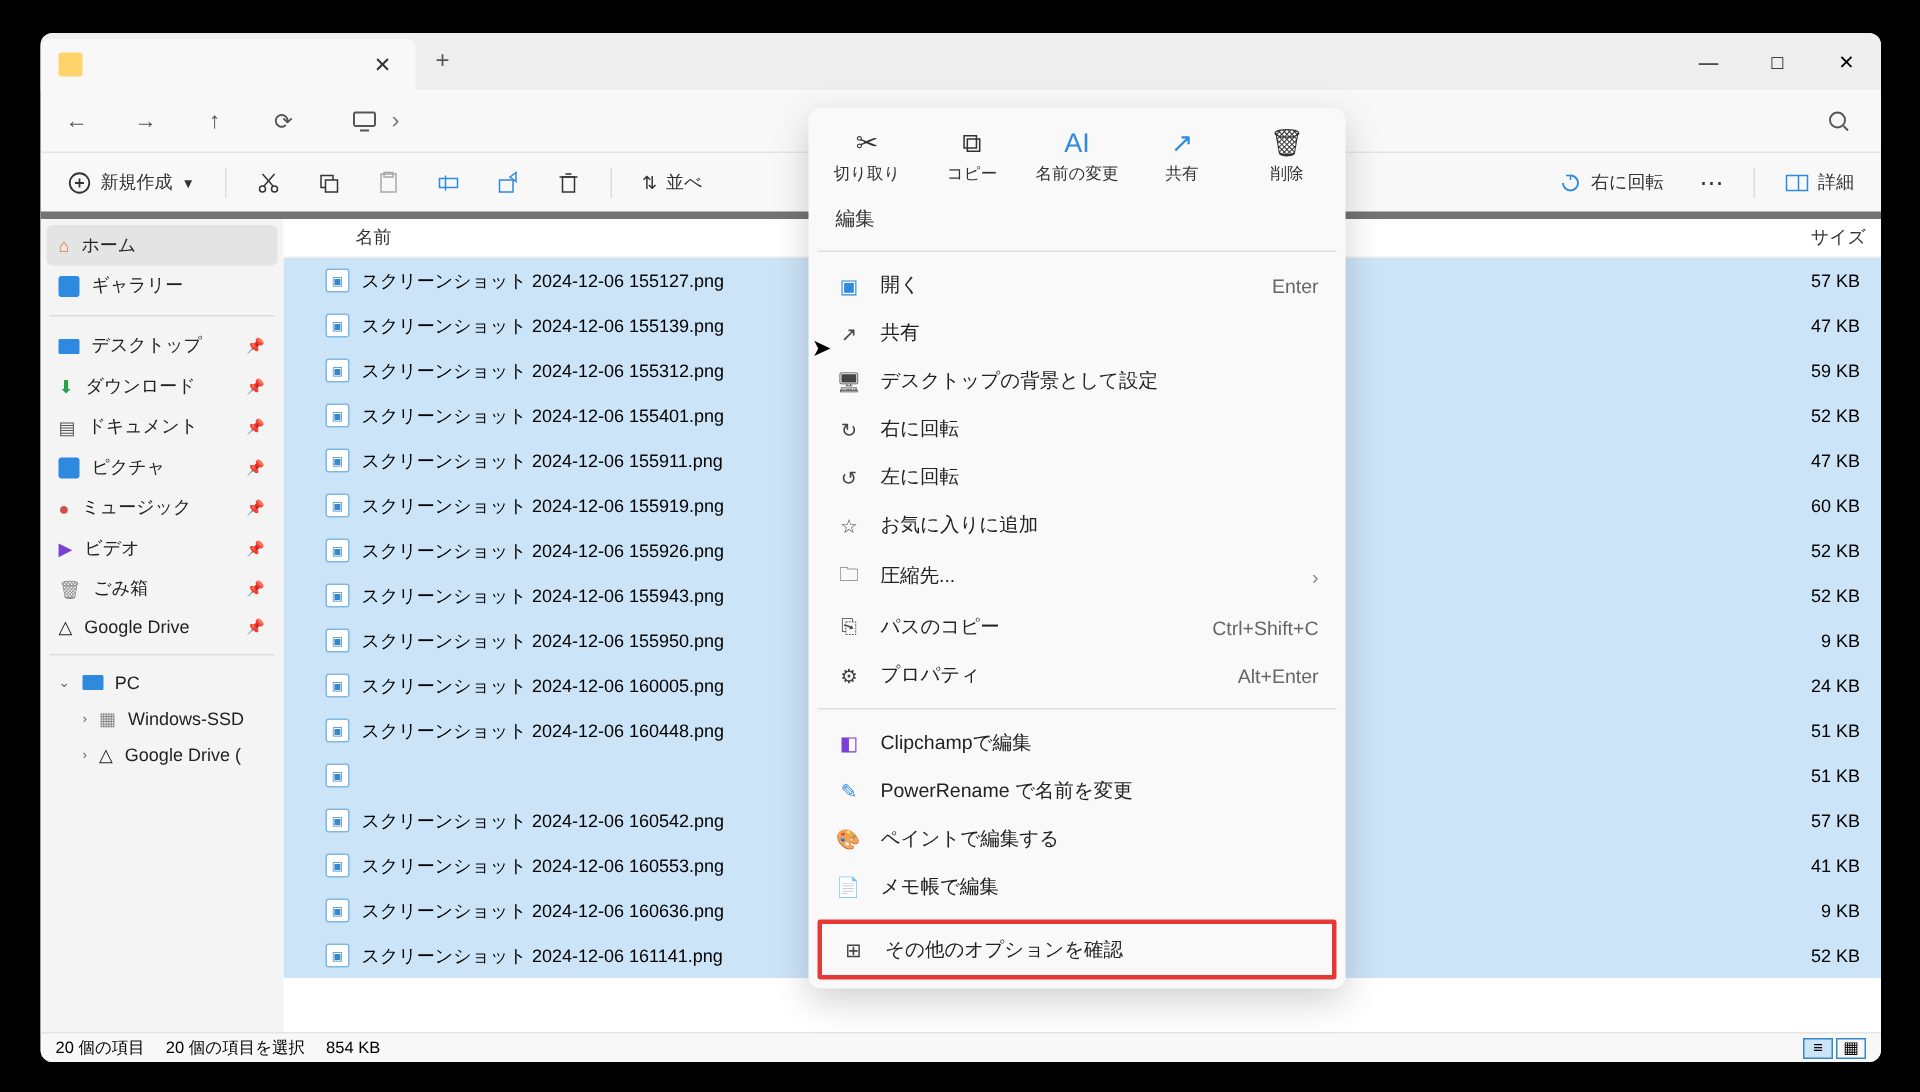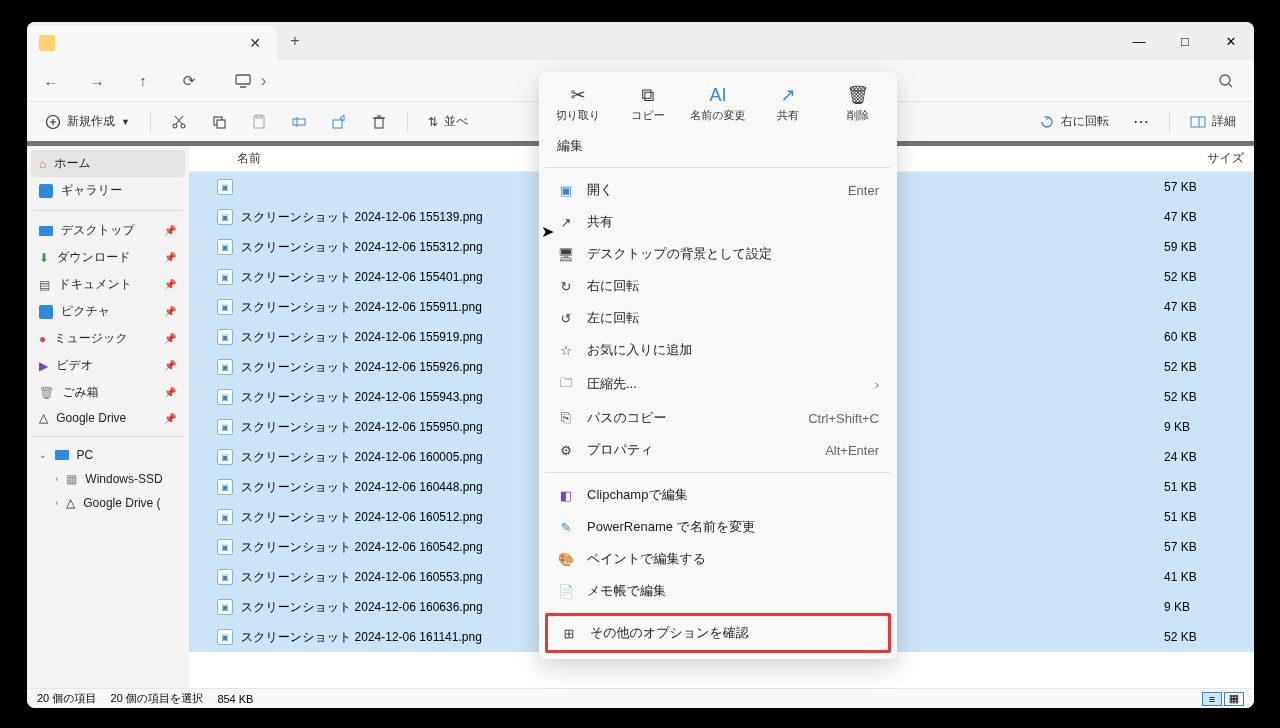--- a/index.html
+++ b/index.html
@@ -27,21 +27,21 @@
 .sb-sep { height: 1px; background: #ddd; margin: 6px 2px; }
 .main { flex: 1; display: flex; flex-direction: column; position: relative; }
 .cols { display: flex; height: 26px; align-items: center; border-bottom: 1px solid #eee; font-size: 12px; color: #333; background: #fff; }
 .col-name { width: 520px; padding-left: 48px; display: flex; align-items: center; text-align: center; }
 .col-size { width: 90px; text-align: right; padding-right: 10px; margin-left: auto; }
 .files { flex: 1; overflow-y: auto; font-size: 12px; }
 .row { display: flex; align-items: center; height: 30px; }
 .row.sel { background: #cce4f7; }
 .fname { display: flex; align-items: center; gap: 8px; padding-left: 28px; width: 520px; }
 .ficon { width: 16px; height: 16px; background: #fff; border: 1px solid #7fb8e4; border-radius: 2px; display: flex; align-items: center; justify-content: center; font-size: 8px; color: #3a87c7; }
-.fsize { margin-left: auto; width: 90px; padding-right: 14px; }
+.fsize { margin-left: auto; width: 90px; text-align: right; padding-right: 14px; }
 .status { height: 20px; background: #f8f8f8; border-top: 1px solid #e5e5e5; display: flex; align-items: center; padding: 0 10px; font-size: 11px; gap: 14px; }
 .status-icons { margin-left: auto; display: flex; gap: 2px; }
 .st-ic { width: 20px; height: 14px; border: 1px solid #3a87c7; display: flex; align-items: center; justify-content: center; }
 
 .ctx { position: absolute; left: 512px; top: 50px; width: 358px; background: #f9f9f9; border-radius: 8px; box-shadow: 0 8px 24px rgba(0,0,0,0.18); overflow: hidden; font-size: 13px; }
 .ctop { display: flex; padding: 8px 4px 2px; }
 .ctop-item { flex: 1; display: flex; flex-direction: column; align-items: center; gap: 2px; padding: 4px 0; font-size: 11px; color: #333; }
 .ctop-ic { font-size: 18px; height: 22px; display: flex; align-items: center; }
 .cedit { padding: 8px 18px; color: #333; }
 .cmenu { padding: 2px 0; }
@@ -243,20 +243,21 @@
         <div class="col-name">
             <span>名前</span>
             <span style="margin-left:auto;margin-right:40px;font-size:9px;color:#888">⌃</span>
           </div>
         <div class="col-size">サイズ</div>
       </div>
       <div class="files" id="file-list">
           <div class="row sel">
             <div class="fname">
               <div class="ficon">▣</div>
+              <span>スクリーンショット 2024-12-06 155127.png</span>
             </div>
             <div class="fsize">57 KB</div>
           </div>
           <div class="row sel">
             <div class="fname">
               <div class="ficon">▣</div>
               <span>スクリーンショット 2024-12-06 155139.png</span>
             </div>
             <div class="fsize">47 KB</div>
           </div>
@@ -319,21 +320,20 @@
           <div class="row sel">
             <div class="fname">
               <div class="ficon">▣</div>
               <span>スクリーンショット 2024-12-06 160448.png</span>
             </div>
             <div class="fsize">51 KB</div>
           </div>
           <div class="row sel">
             <div class="fname">
               <div class="ficon">▣</div>
-              <span>スクリーンショット 2024-12-06 160512.png</span>
             </div>
             <div class="fsize">51 KB</div>
           </div>
           <div class="row sel">
             <div class="fname">
               <div class="ficon">▣</div>
               <span>スクリーンショット 2024-12-06 160542.png</span>
             </div>
             <div class="fsize">57 KB</div>
           </div>

